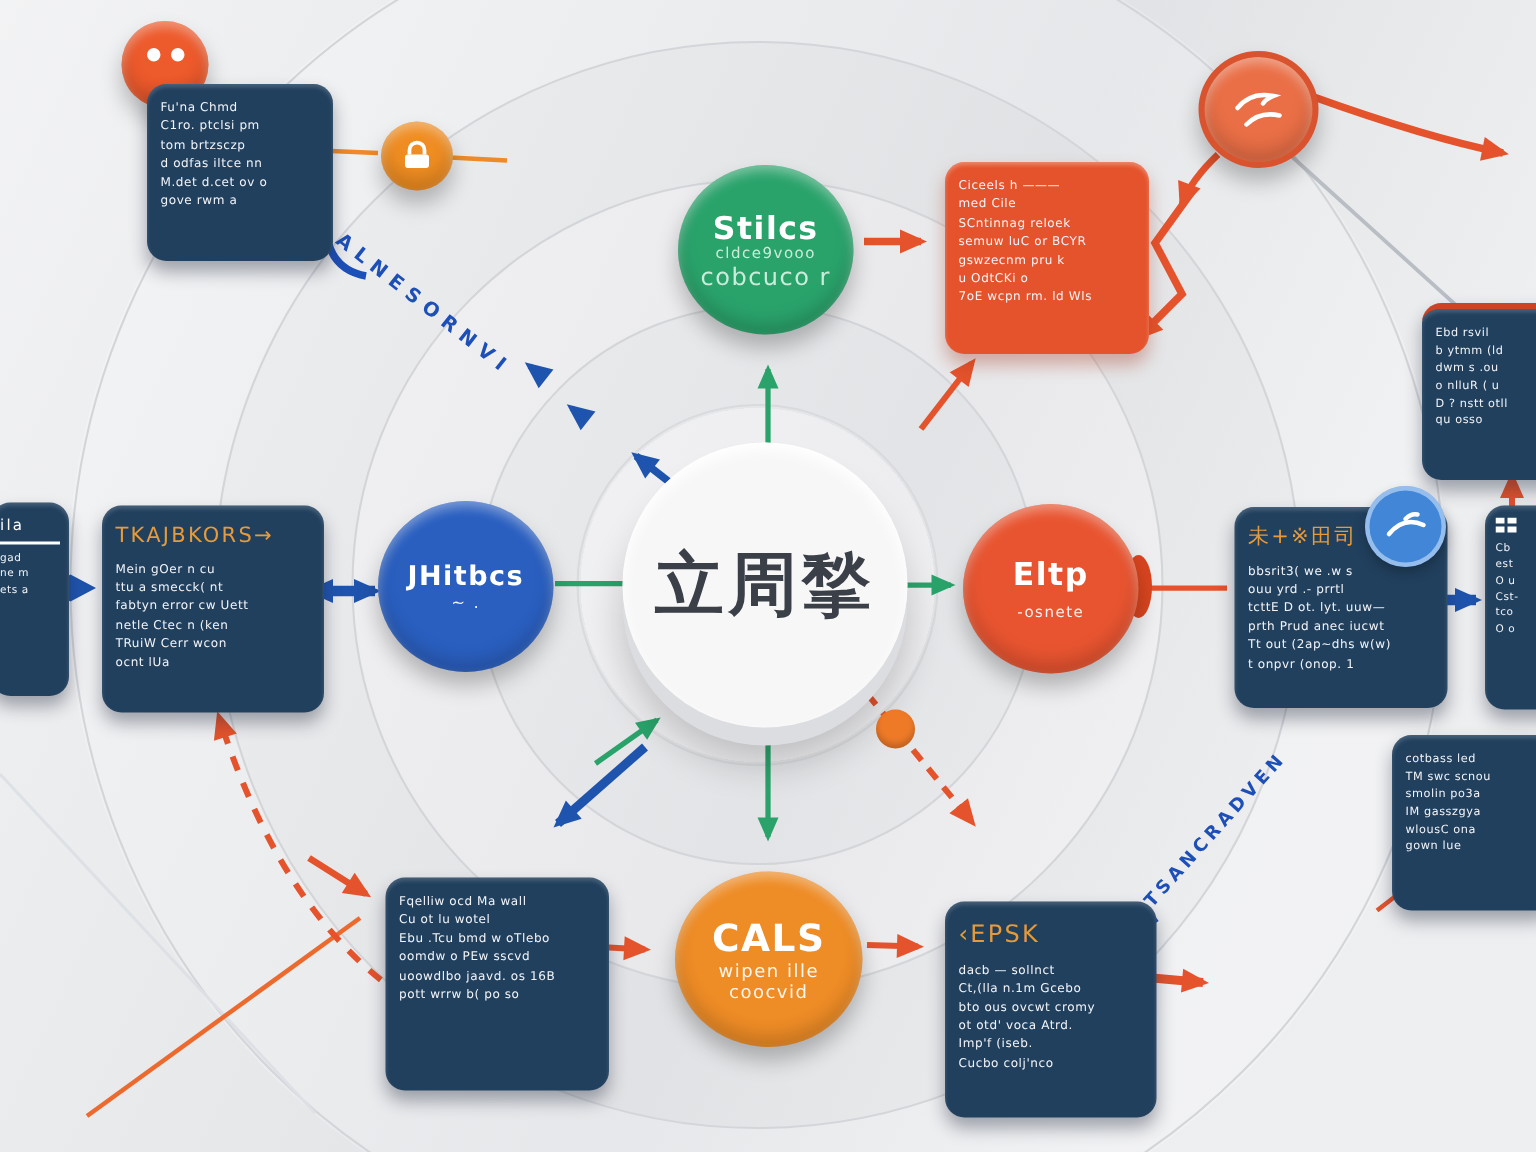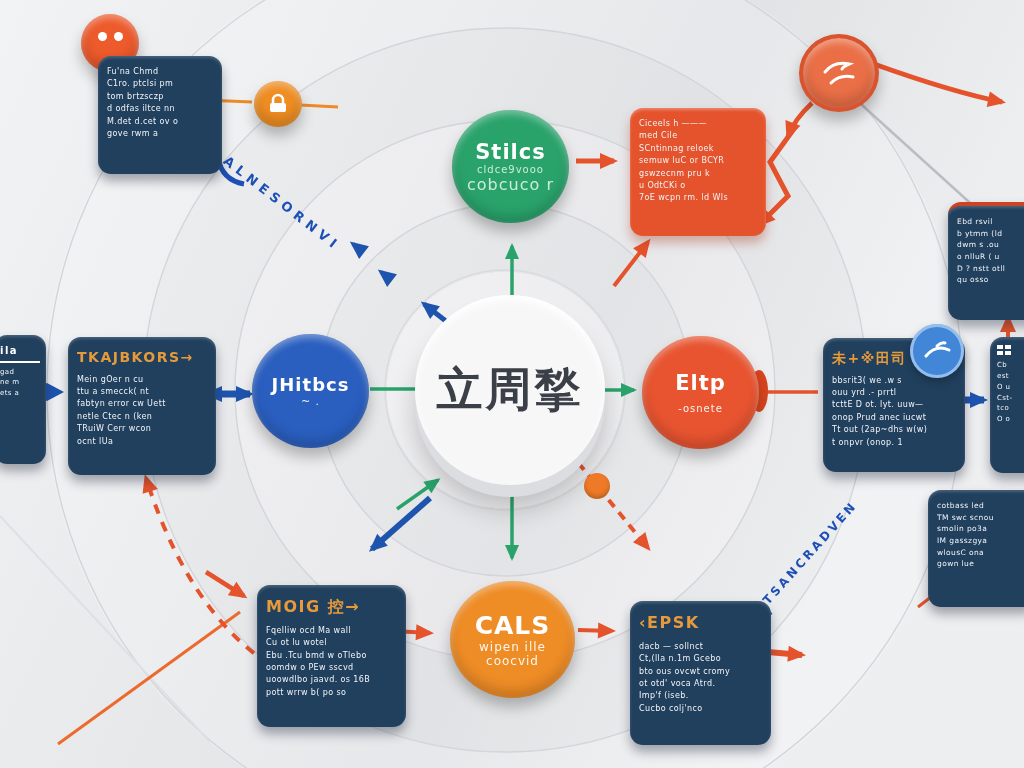--- a/index.html
+++ b/index.html
@@ -13,21 +13,21 @@
         #e7e8ea 270px 362px, #edeef0 362px 460px, #e8e9eb 460px 100%);
   }
   svg.layer{position:absolute;left:0;top:0;z-index:4;pointer-events:none;}
   .box{
     position:absolute;z-index:6;background:#21405e;border-radius:13px;
     box-shadow:0 7px 11px rgba(25,35,55,.38), inset 0 2px 3px rgba(255,255,255,.18);
     padding:10px 9px;color:#f2f4f8;font-size:8px;line-height:1.55;
   }
   .box .ln{white-space:nowrap;overflow:hidden;letter-spacing:.4px;}
   .box.orange{background:#e4532c;box-shadow:0 7px 11px rgba(160,50,20,.35), inset 0 2px 3px rgba(255,255,255,.3);}
-  .heading{color:#e79a3a;font-weight:bold;font-size:14px;letter-spacing:1.5px;margin-bottom:5px;white-space:nowrap;}
+  .heading{color:#e79a3a;font-weight:normal;font-size:14px;letter-spacing:1.5px;margin-bottom:5px;white-space:nowrap;}
   .circle{
     position:absolute;z-index:6;border-radius:50%;display:flex;flex-direction:column;
     align-items:center;justify-content:center;text-align:center;color:#fff;
     box-shadow:0 9px 14px rgba(0,0,0,.25), inset 0 4px 7px rgba(255,255,255,.38), inset 0 -7px 12px rgba(0,0,0,.18);
   }
   .c-title{font-weight:bold;letter-spacing:1px;}
   .c-sub{opacity:.92;letter-spacing:1px;}
   .center-circle{
     left:415px;top:295px;width:190px;height:190px;background:#f7f7f8;color:#3b4048;
     box-shadow:0 12px 0 #dcdde0, 0 24px 26px rgba(0,0,0,.2), inset 0 5px 10px #ffffff;
@@ -198,21 +198,21 @@
     <div class="ln">gad</div>
     <div class="ln">ne m</div>
     <div class="ln">ets a</div>
   </div>
 
   <div class="box" style="left:823px;top:338px;width:124px;height:114px;">
     <div class="heading">未+※田司</div>
     <div class="ln">bbsrit3( we .w s</div>
     <div class="ln">ouu yrd .- prrtl</div>
     <div class="ln">tcttE D ot. lyt. uuw—</div>
-    <div class="ln">onop Prud anec iucwt</div>
+    <div class="ln">prth Prud anec iucwt</div>
     <div class="ln">Tt out (2ap~dhs w(w)</div>
     <div class="ln">t onpvr (onop. 1</div>
   </div>
 
   <div class="box" style="left:990px;top:337px;width:40px;height:120px;font-size:7px;padding:8px 7px;">
     <svg width="16" height="12" viewBox="0 0 16 12" style="display:block;margin-bottom:3px;">
       <rect x="0" y="0" width="6" height="4" fill="#fff"></rect>
         <rect x="8" y="0" width="6" height="4" fill="#fff"></rect>
       <rect x="0" y="6" width="6" height="4" fill="#fff"></rect>
         <rect x="8" y="6" width="6" height="4" fill="#fff"></rect>
@@ -237,21 +237,20 @@
   <div class="box" style="left:928px;top:490px;width:90px;height:97px;font-size:7.5px;">
     <div class="ln">cotbass led</div>
     <div class="ln">TM swc scnou</div>
     <div class="ln">smolin po3a</div>
     <div class="ln">IM gasszgya</div>
     <div class="ln">wlousC ona</div>
     <div class="ln">gown lue</div>
   </div>
 
   <div class="box" style="left:257px;top:585px;width:131px;height:122px;">
-    <div class="heading" style="font-size:16px;">MOIG 控→</div>
     <div class="ln">Fqelliw ocd  Ma wall</div>
     <div class="ln">Cu ot lu wotel</div>
     <div class="ln">Ebu .Tcu bmd w oTlebo</div>
     <div class="ln">oomdw o PEw sscvd</div>
     <div class="ln">uoowdlbo jaavd. os 16B</div>
     <div class="ln">pott wrrw b( po so</div>
   </div>
 
   <div class="box" style="left:630px;top:601px;width:123px;height:124px;">
     <div class="heading" style="font-size:16px;">‹EPSK</div>

